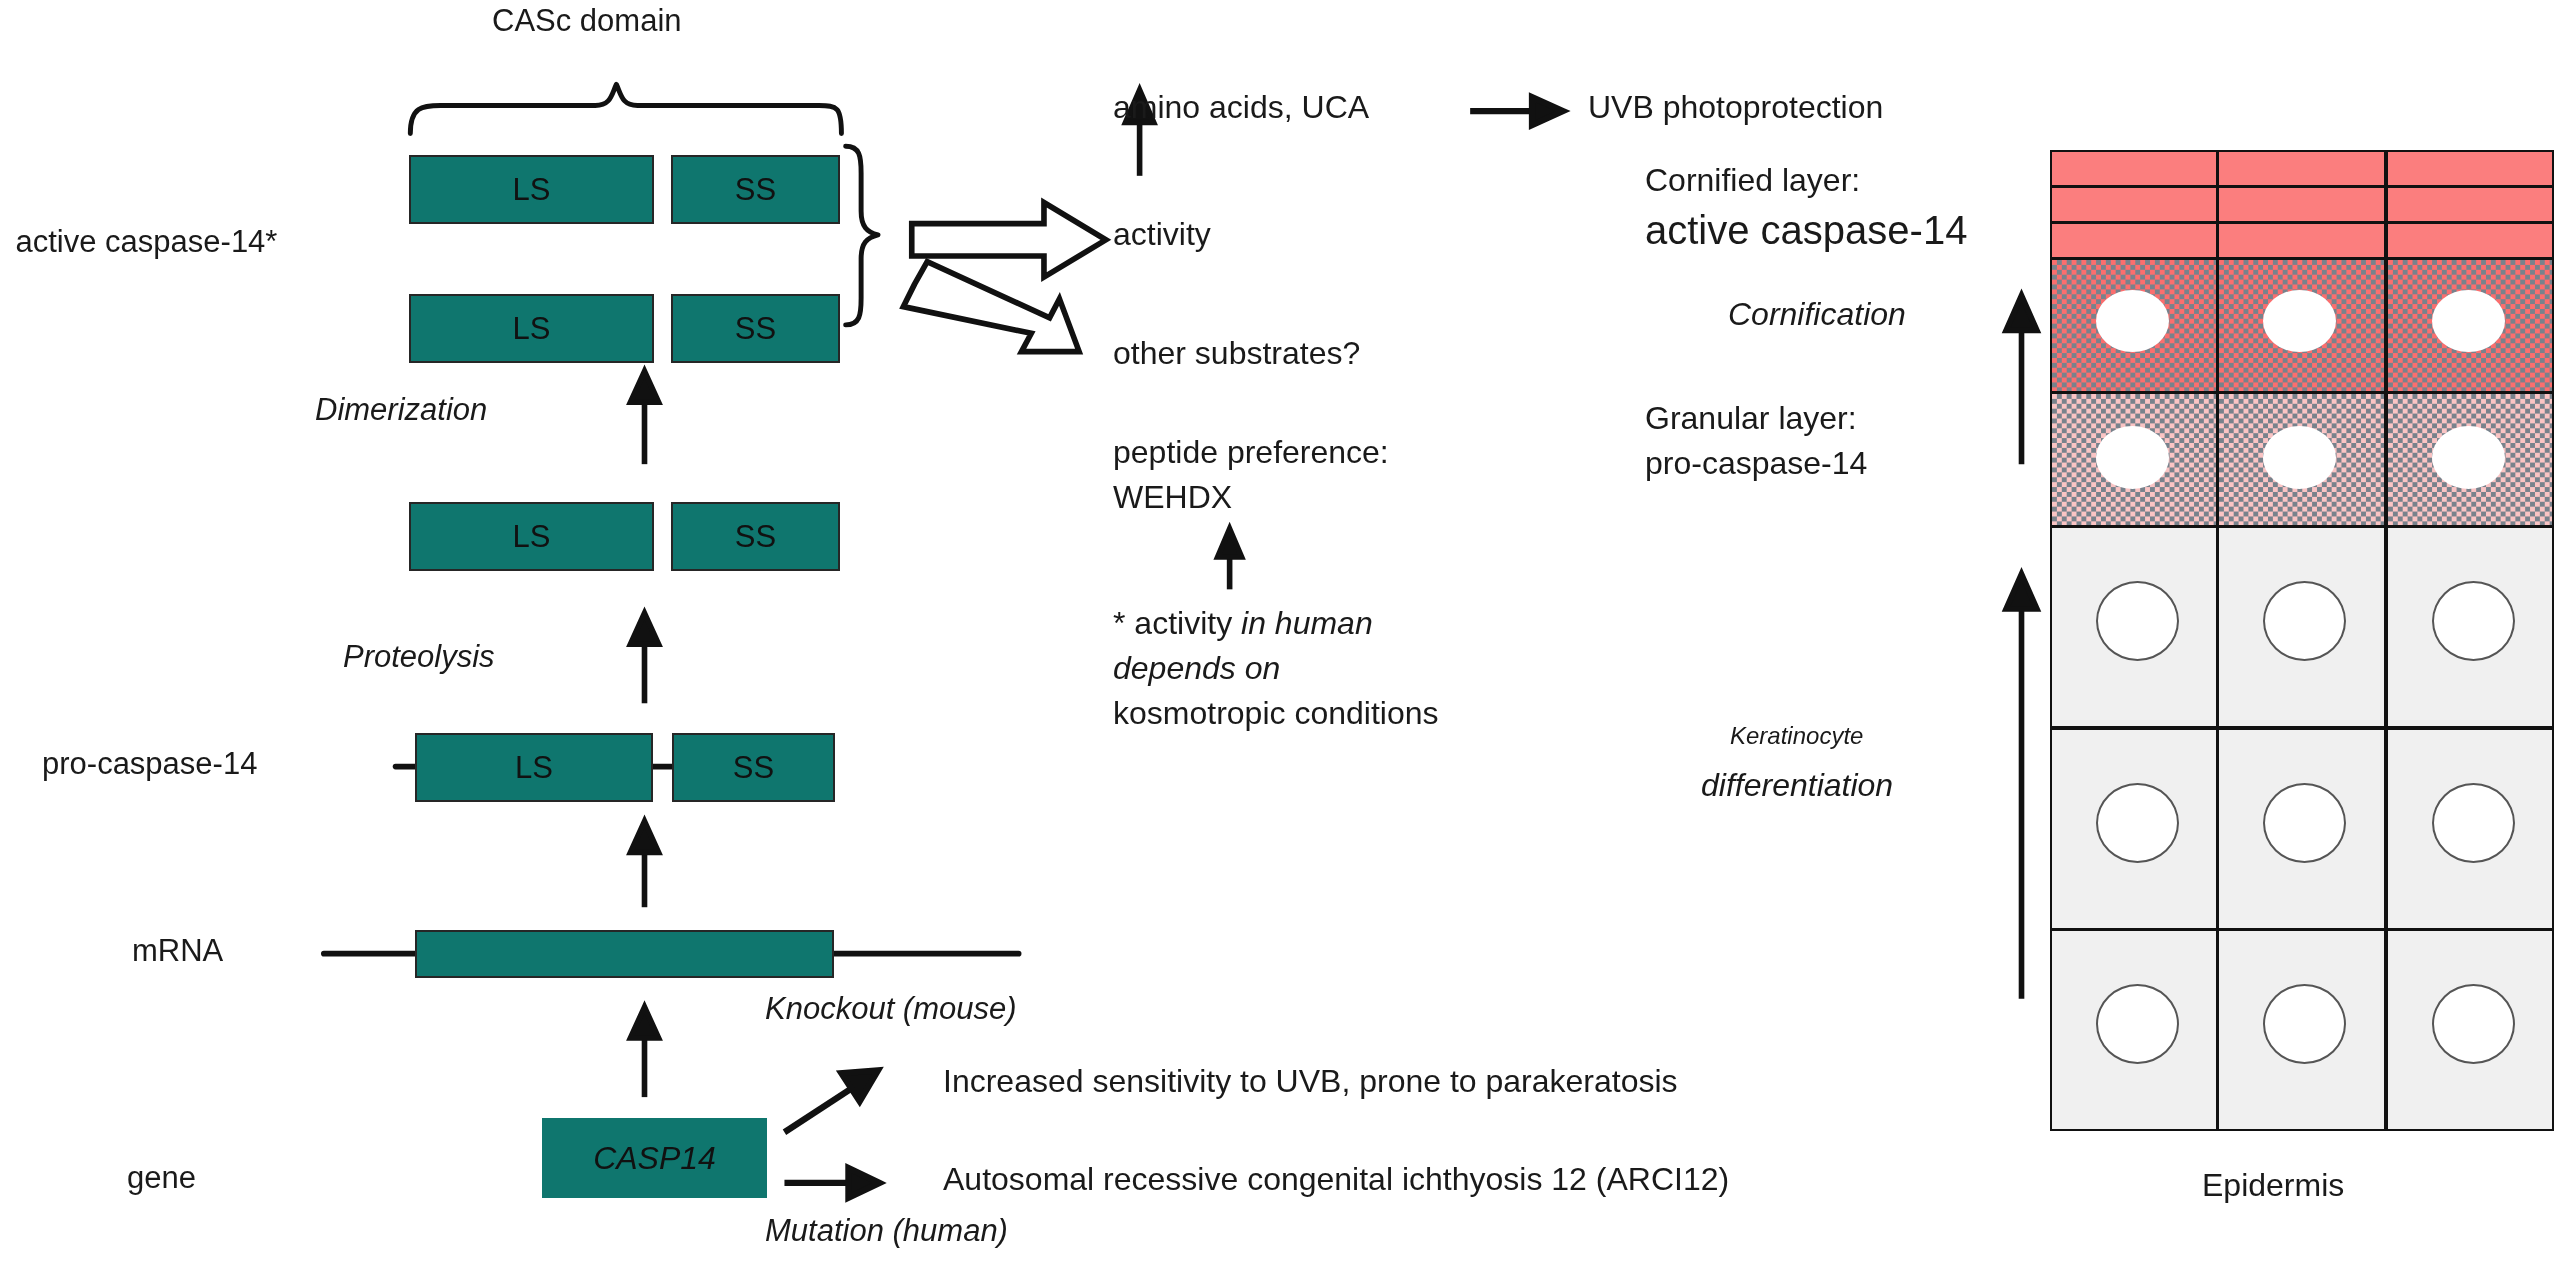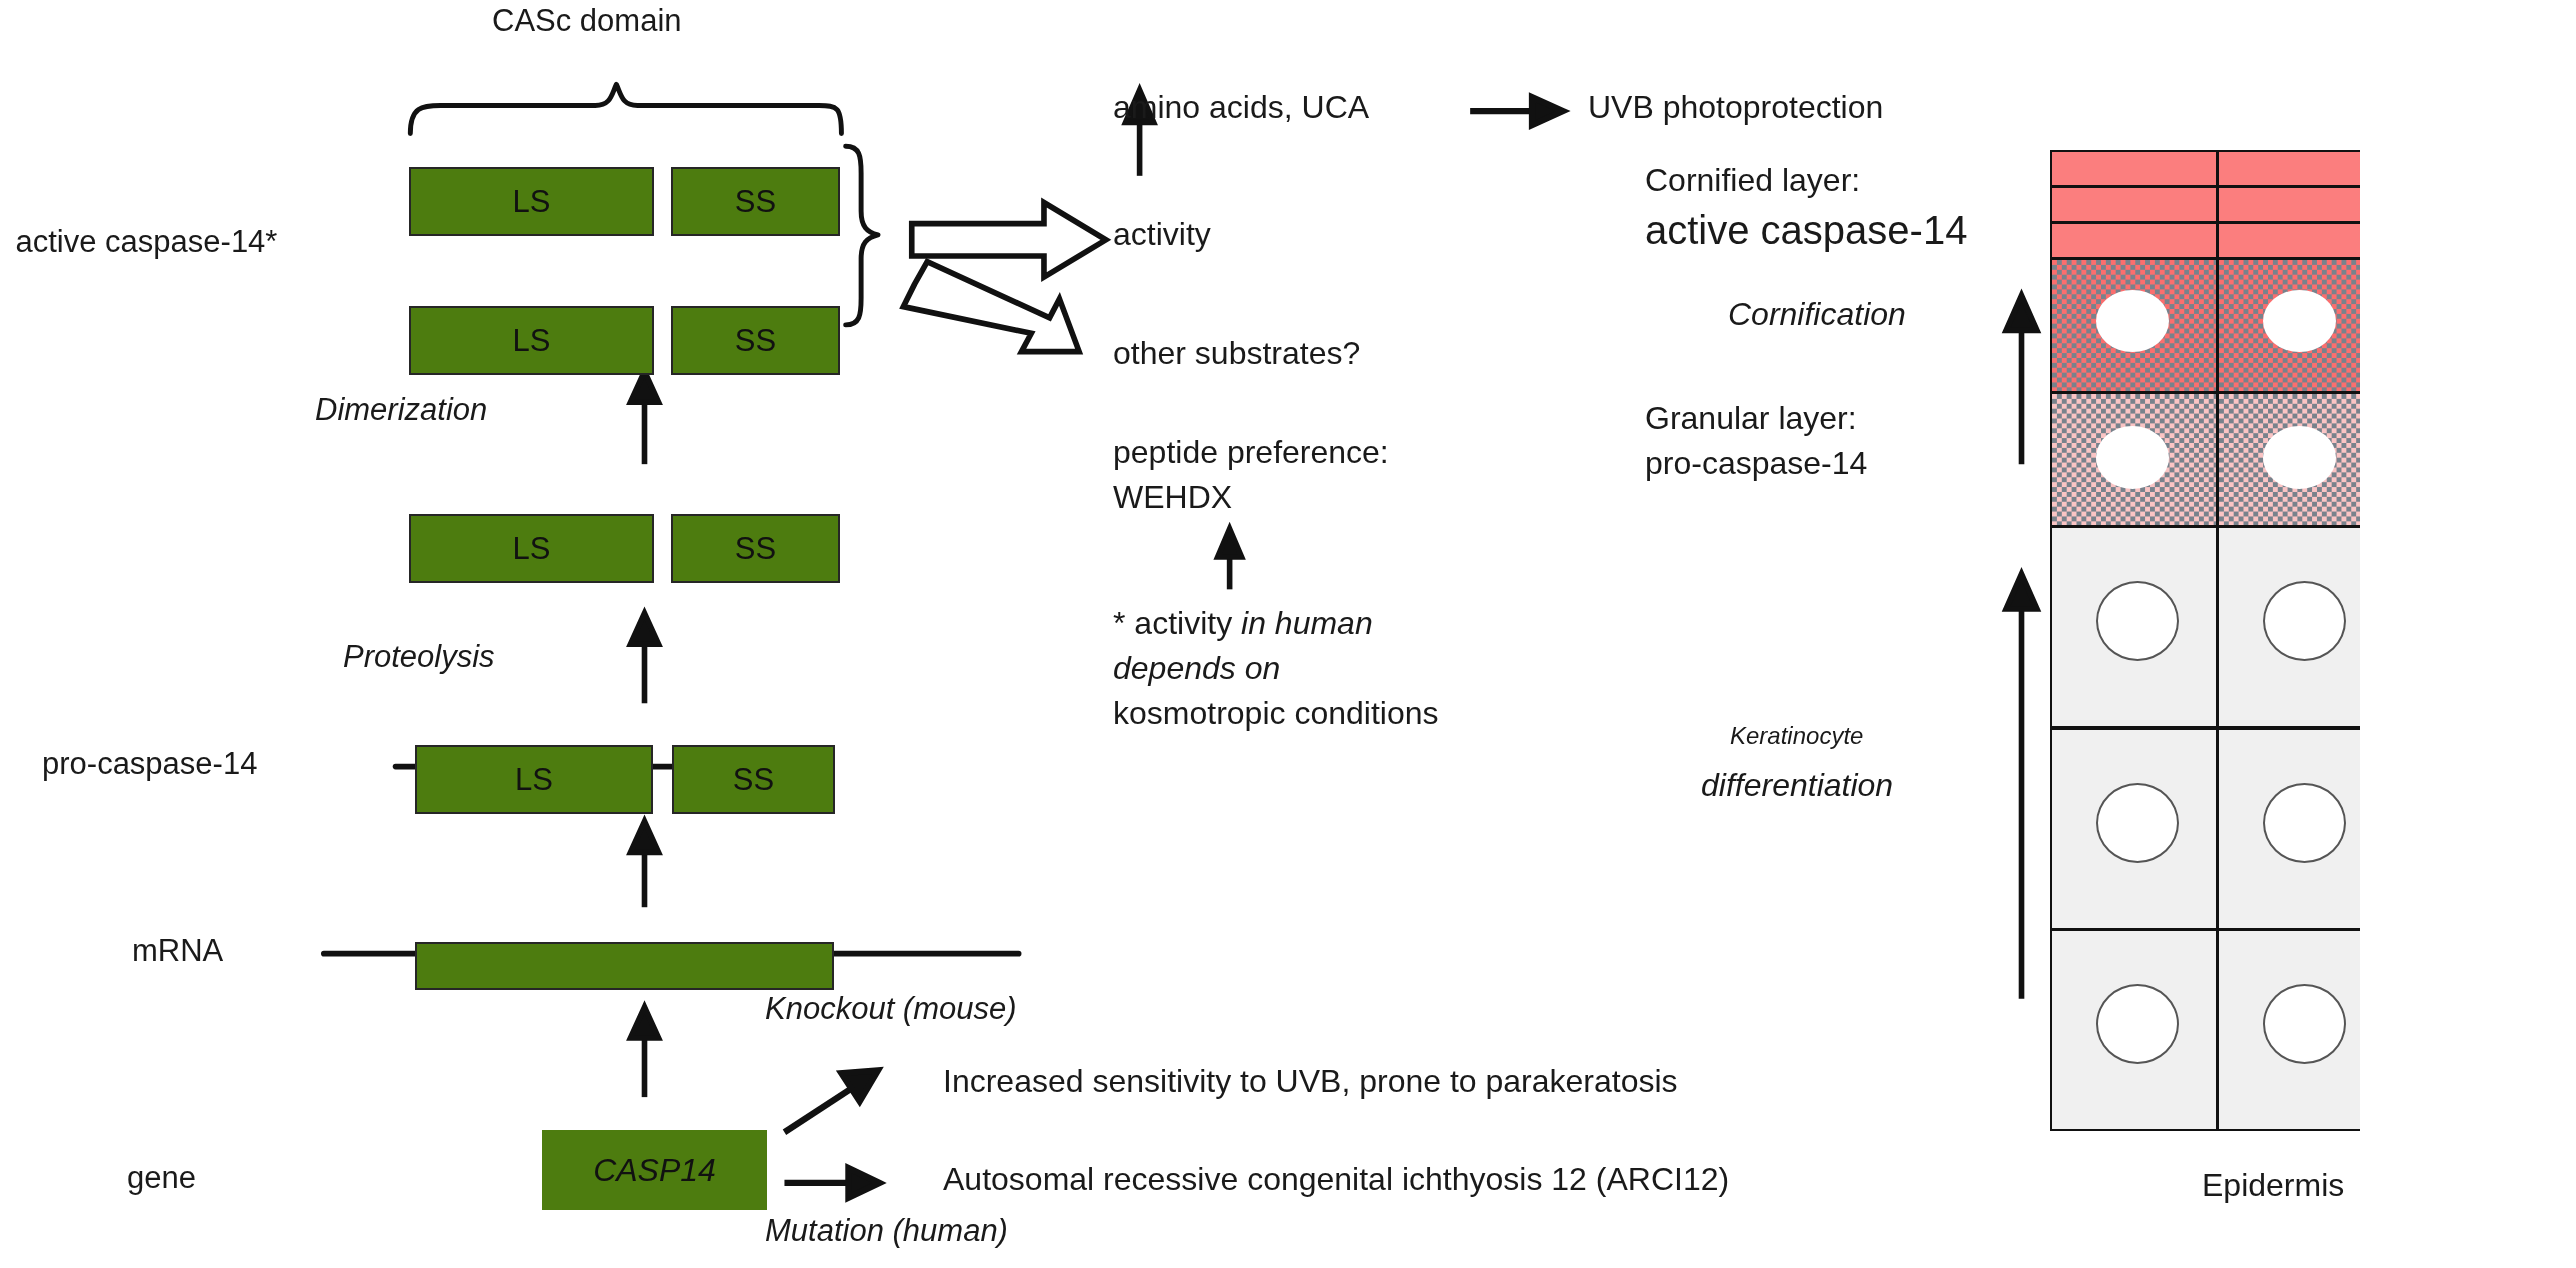--- a/index.html
+++ b/index.html
@@ -1,34 +1,33 @@
 <!DOCTYPE html>
 <html style="font-size:11.3px"><head>
 <meta charset="utf-8">
 <style>
   html,body{margin:0;padding:0;background:#ffffff;}
   #root{
     position:relative;
-    width:2360px;height:1268px;
+    width:2576px;height:1268px;
     background:#ffffff;
     font-family:"Liberation Sans", sans-serif;
     color:#000000;
     overflow:hidden;
   }
   .t{position:absolute;white-space:pre;line-height:1.12;color:#1a1a1a;}
   .it{font-style:italic;}
   .box{
     position:absolute;
-    background:#4d7c0f;
+    background:#0f766e;
     border:2.8px solid #262626;
     box-sizing:border-box;
     display:flex;align-items:center;justify-content:center;
     font-family:"Liberation Sans", sans-serif;
     color:#111;
-    margin-top:12px;
   }
   .svgl{position:absolute;left:0;top:0;width:2576px;height:1268px;pointer-events:none;}
   .grid-cell{position:absolute;box-sizing:border-box;border:2.8px solid #111;}
   .cellcircle{position:absolute;border-radius:50%;background:#ffffff;}
 </style>
 </head>
 <body>
 
 <div id="root">
 

